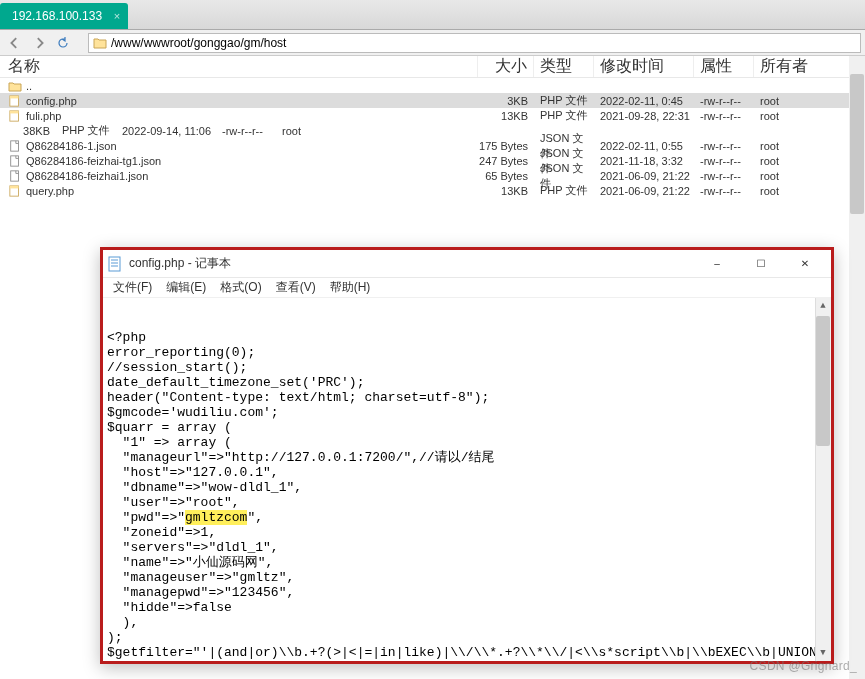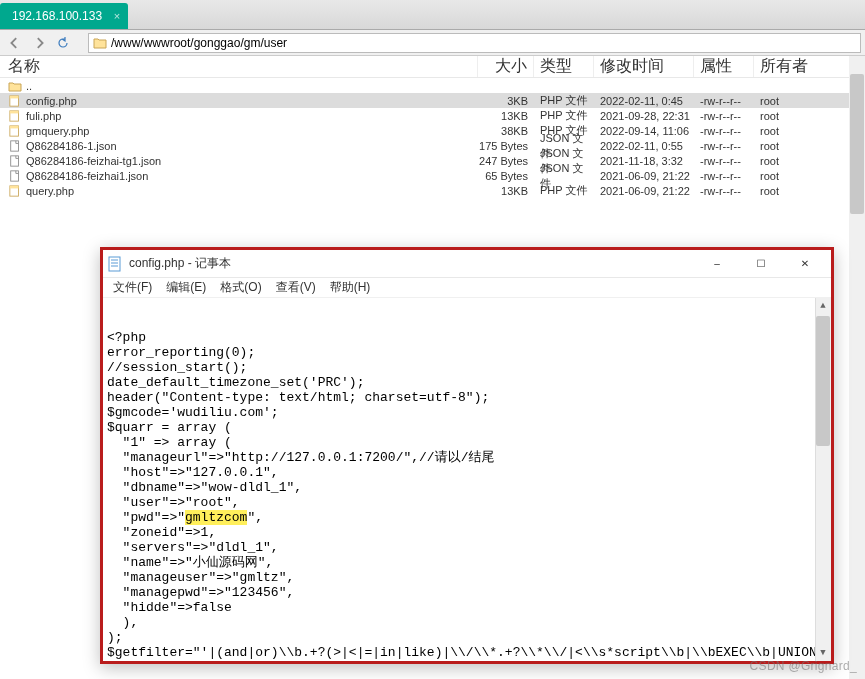--- a/index.html
+++ b/index.html
@@ -67,21 +67,21 @@
     </div>
   <div class="nav-btn">
       <svg viewBox="0 0 12 12">
         <path d="M10 6 A4 4 0 1 1 6 2 L8 2 M8 0 L8 4 L5 2" stroke="#3a7abd" stroke-width="1.2" fill="none"></path>
       </svg>
     </div>
   <div class="path-box">
     <svg class="path-icon" viewBox="0 0 14 12">
         <path d="M1 2 h4 l1 1 h7 v8 h-12 z" fill="#ffe39b" stroke="#c9a556"></path>
       </svg>
-    <span>/www/wwwroot/gonggao/gm/user</span>
+    <span>/www/wwwroot/gonggao/gm/host</span>
   </div>
 </div>
 
 <div class="file-list">
   <div class="header-row">
     <div class="col-name">名称</div>
     <div class="col-size">大小</div>
     <div class="col-type">类型</div>
     <div class="col-modified">修改时间</div>
     <div class="col-attr">属性</div>
@@ -118,27 +118,20 @@
           </svg>
           <span>fuli.php</span>
         </div>
         <div class="col-size">13KB</div>
         <div class="col-type">PHP 文件</div>
         <div class="col-modified">2021-09-28, 22:31</div>
         <div class="col-attr">-rw-r--r--</div>
         <div class="col-owner">root</div>
       </div>
       <div class="file-row">
-        <div class="col-name">
-          <svg class="file-icon" viewBox="0 0 14 14">
-            <rect x="1" y="1" width="10" height="12" fill="#fff" stroke="#c9a556"></rect>
-            <rect x="1" y="1" width="10" height="3" fill="#ffe39b"></rect>
-          </svg>
-          <span>gmquery.php</span>
-        </div>
         <div class="col-size">38KB</div>
         <div class="col-type">PHP 文件</div>
         <div class="col-modified">2022-09-14, 11:06</div>
         <div class="col-attr">-rw-r--r--</div>
         <div class="col-owner">root</div>
       </div>
       <div class="file-row">
         <div class="col-name">
           <svg class="file-icon" viewBox="0 0 14 14">
             <rect x="2" y="1" width="9" height="12" fill="#fff" stroke="#888"></rect>

